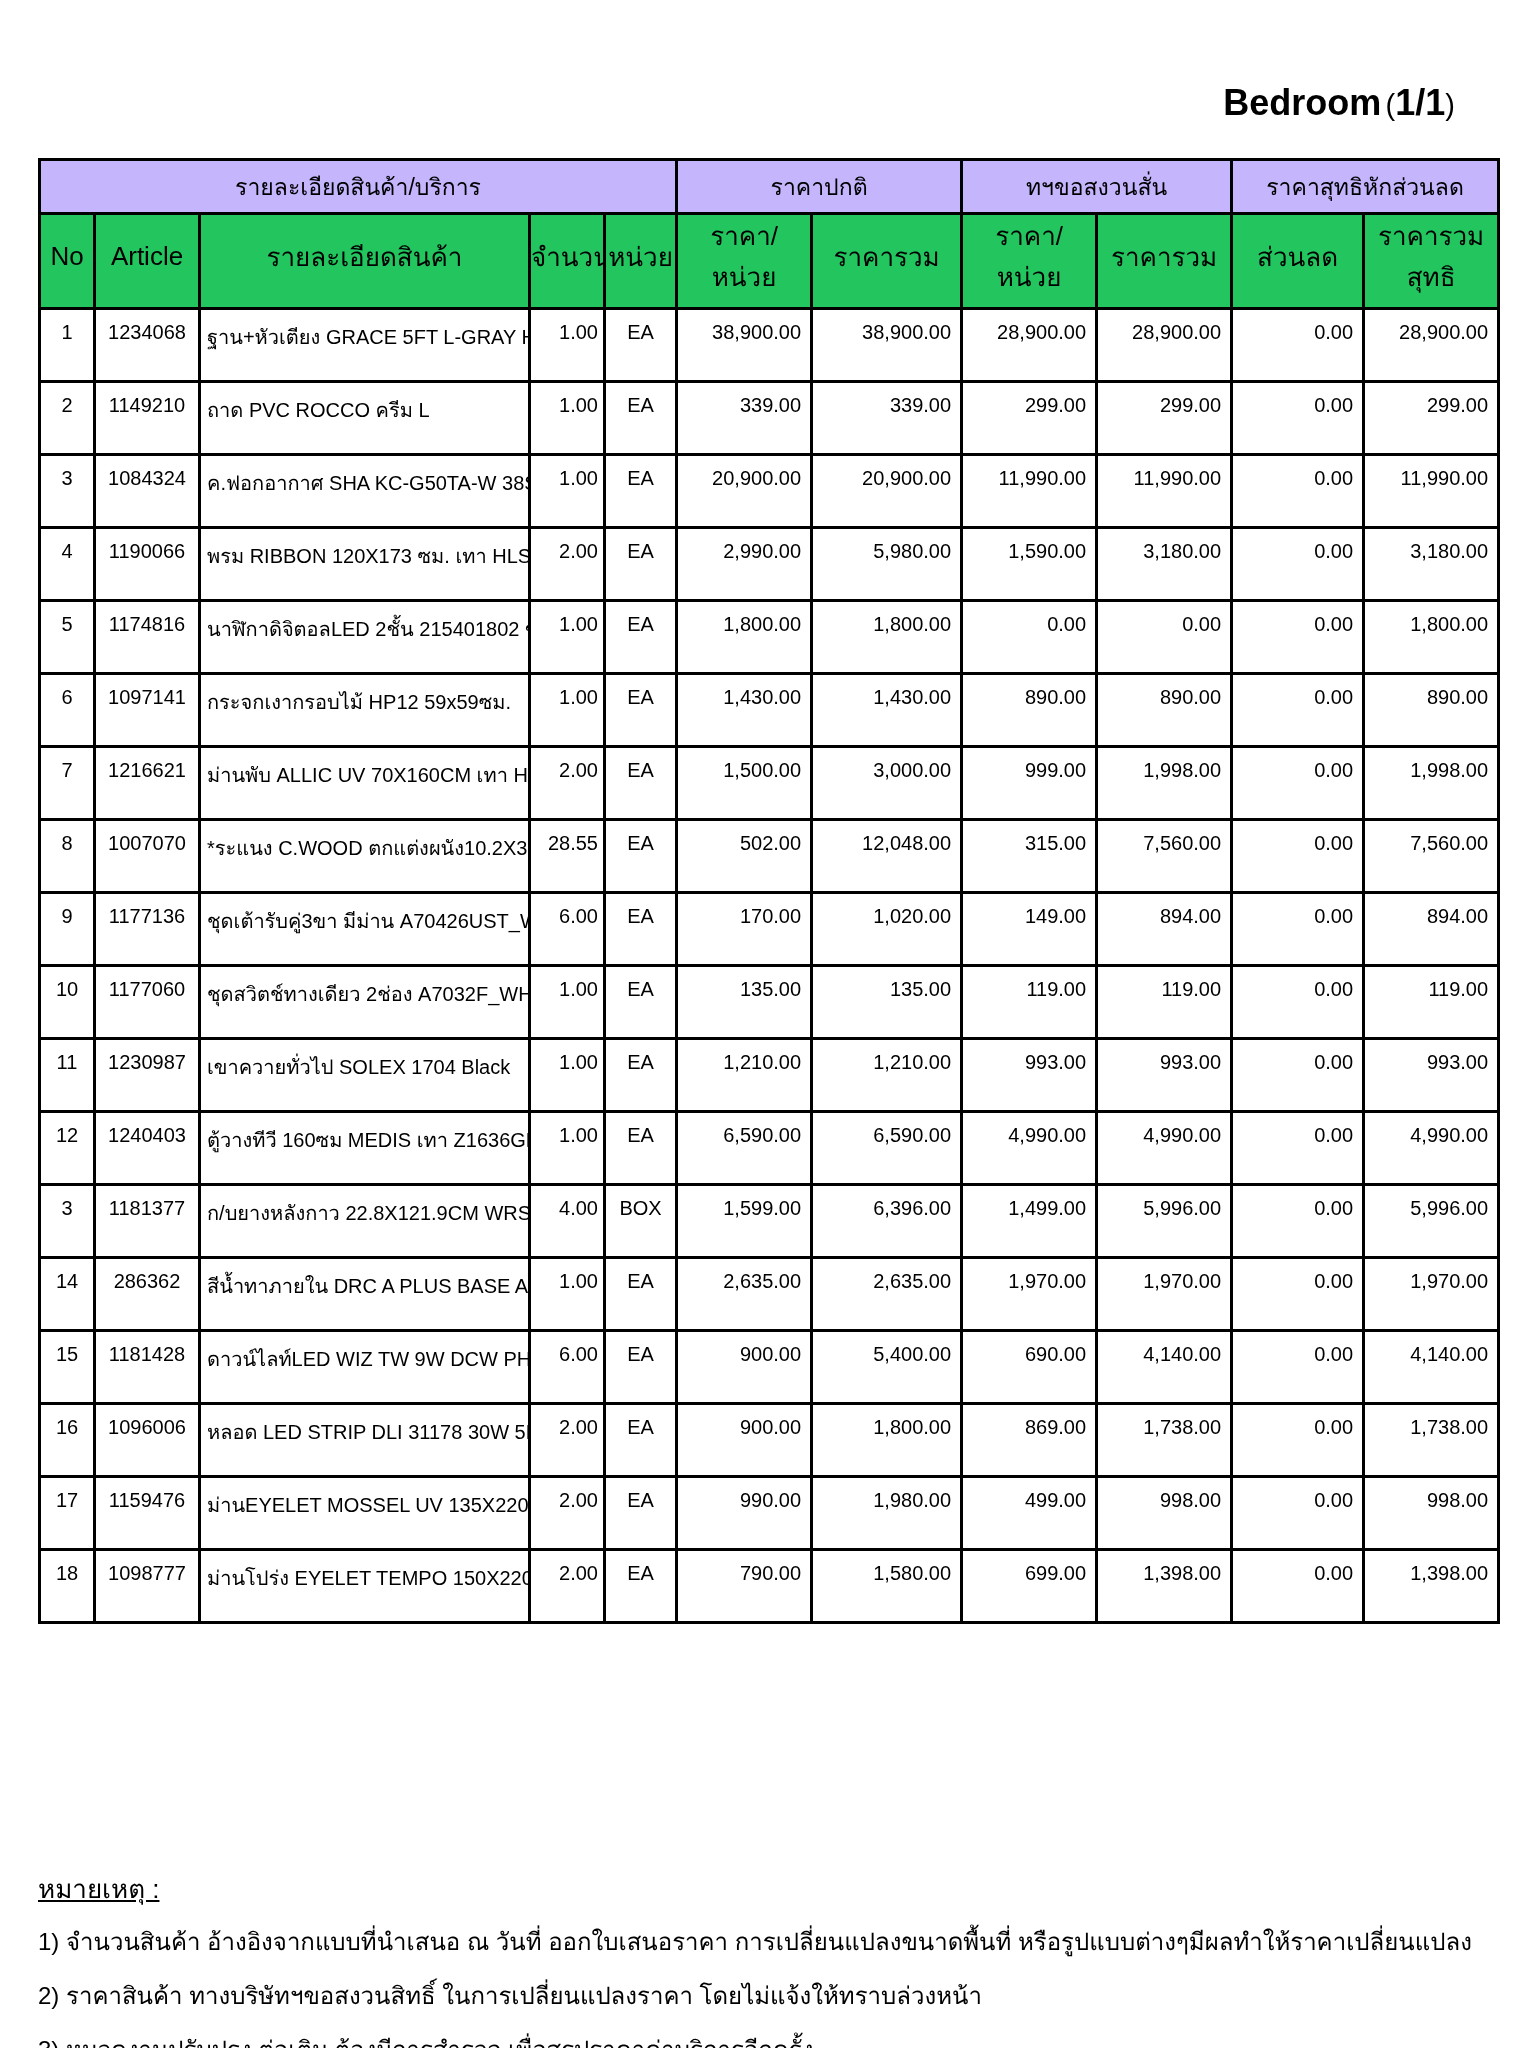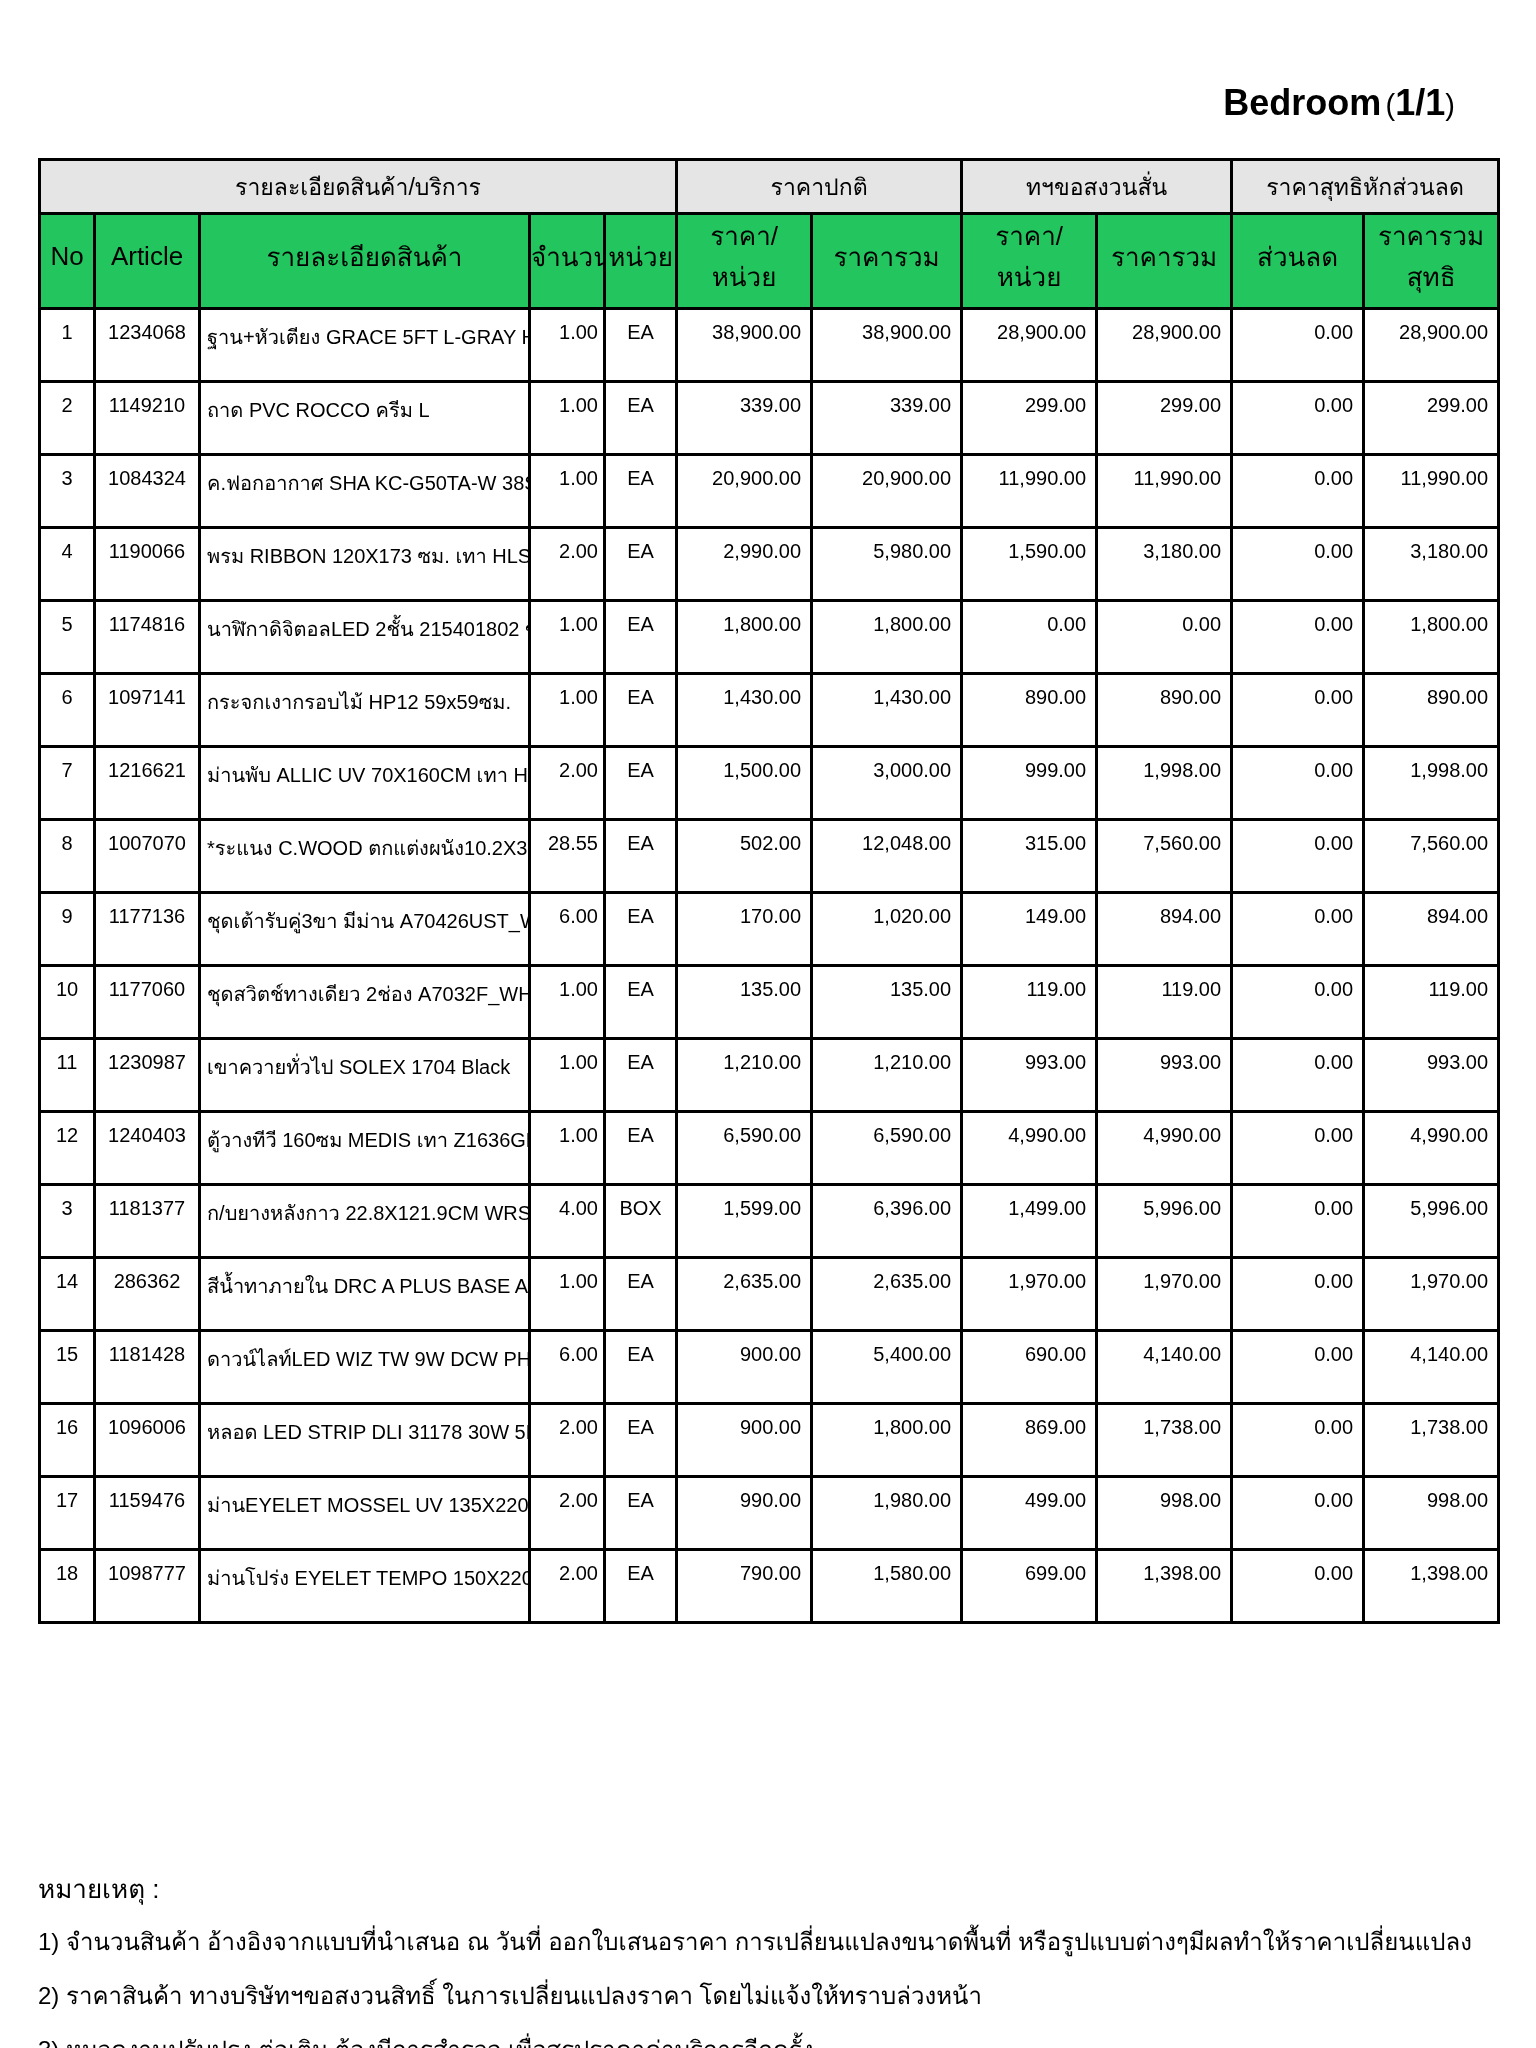--- a/index.html
+++ b/index.html
@@ -29,21 +29,21 @@
     border-collapse: collapse;
     table-layout: fixed;
   }
   table.quote td, table.quote th {
     border: 3px solid #000;
     font-weight: normal;
     overflow: hidden;
   }
   tr.group-row th {
     height: 54px;
-    background: #e5e5e5;
+    background: #c4b5fd;
     font-size: 23px;
     text-align: center;
     vertical-align: middle;
   }
   tr.subhead-row th {
     height: 64px;
     background: #22c55e;
     font-size: 26px;
     text-align: center;
     vertical-align: middle;
@@ -66,20 +66,21 @@
   td.cell-qty { text-align: right; padding-right: 5px; white-space: nowrap; }
   td.cell-num { text-align: right; padding-right: 9px; white-space: nowrap; }
   .notes {
     position: absolute;
     left: 38px;
     top: 1868px;
     width: 1498px;
   }
   .notes-heading {
     font-size: 26px;
+    text-decoration: underline;
     margin-bottom: 14px;
     white-space: nowrap;
   }
   .note-line {
     font-size: 24px;
     line-height: 38px;
     margin-bottom: 16px;
     white-space: nowrap;
     overflow: hidden;
   }

